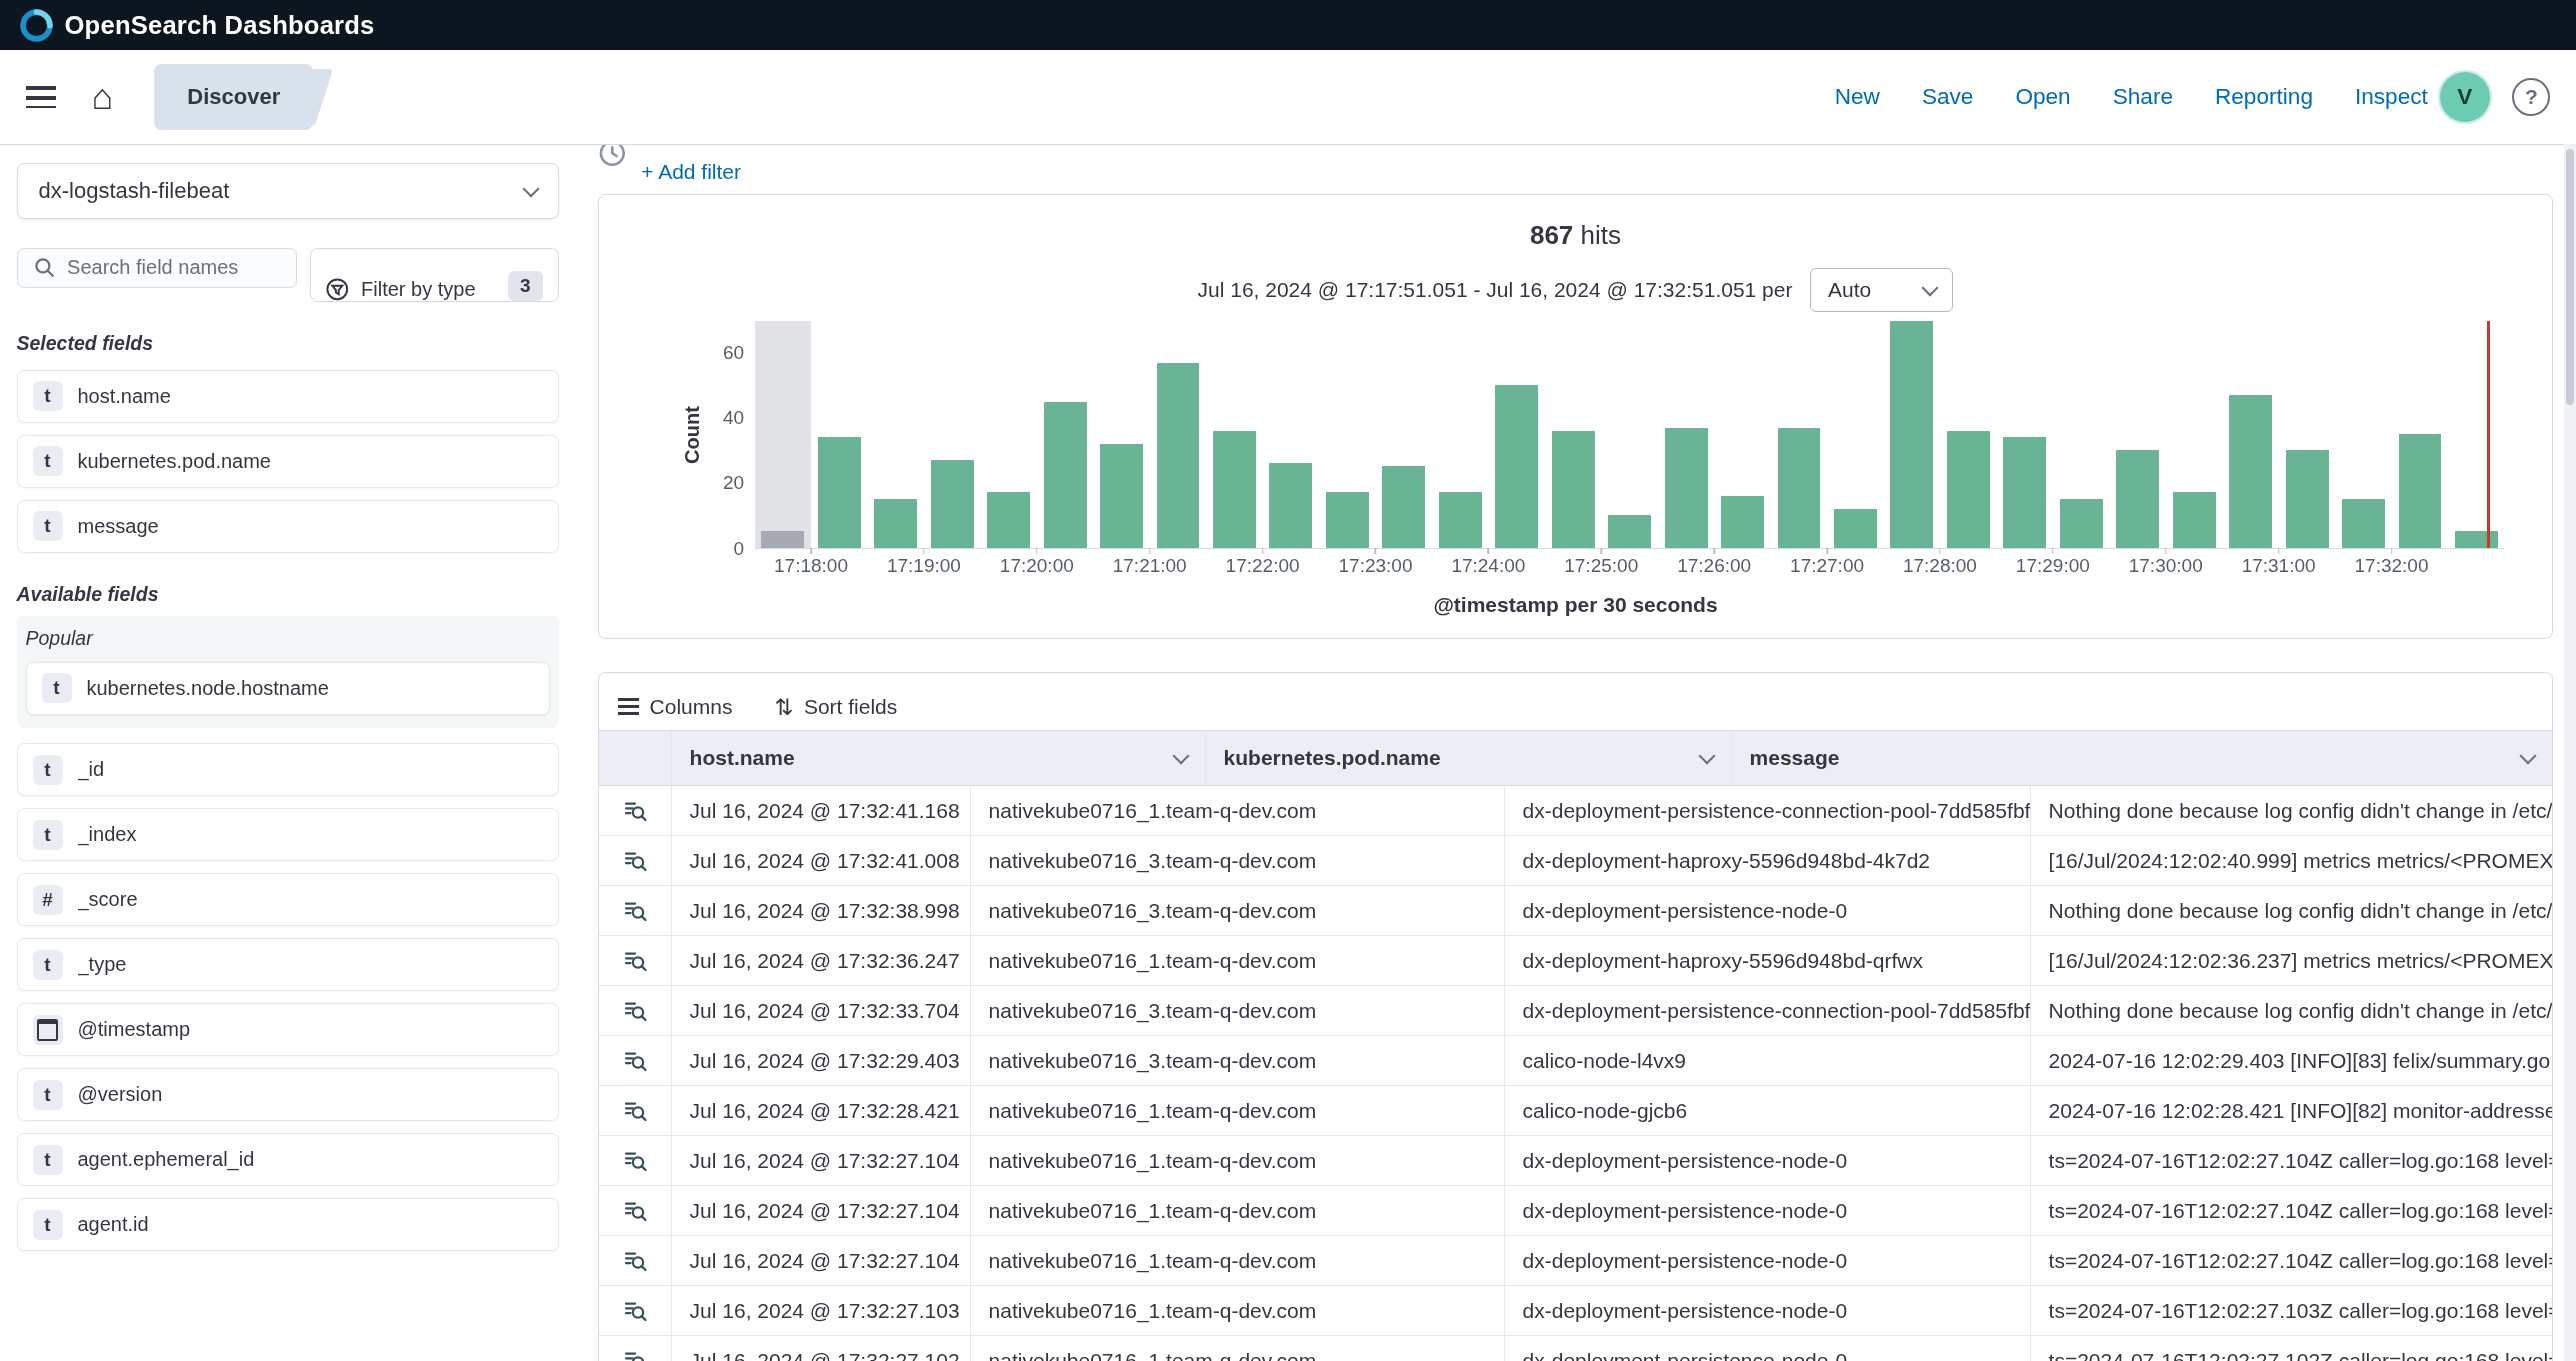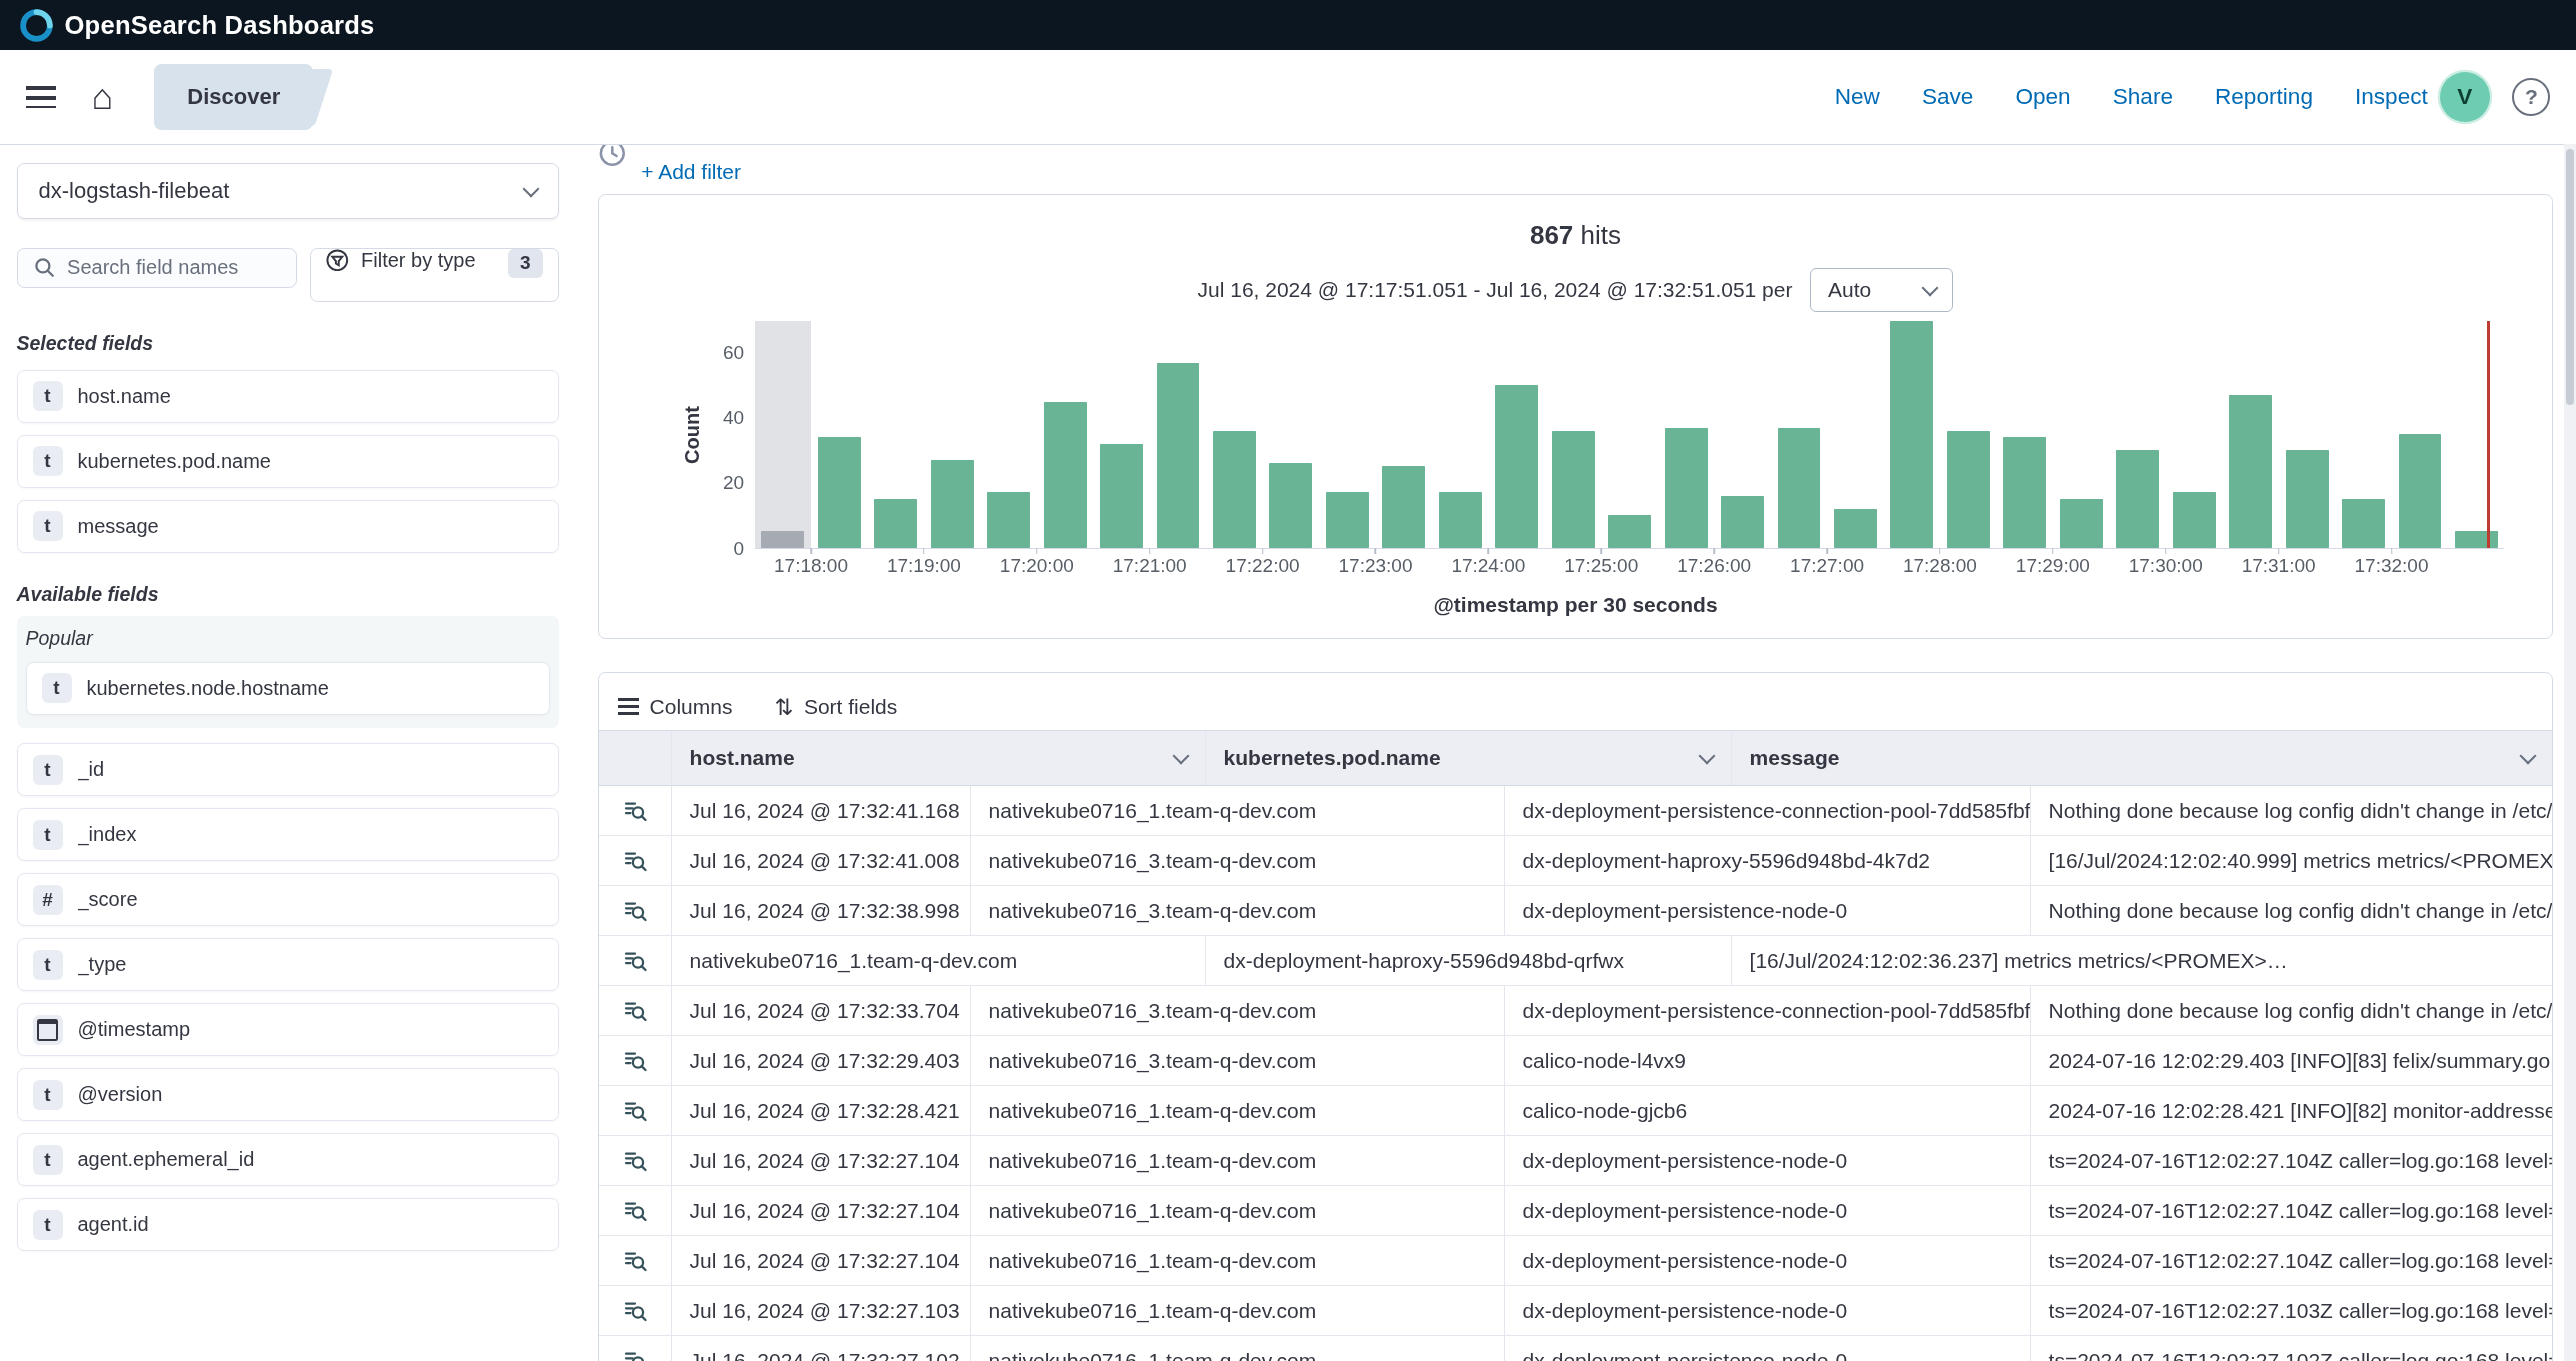--- a/index.html
+++ b/index.html
@@ -37,21 +37,21 @@
   .index-box .chev { margin-left:auto; }
   .chev { width:12px; height:12px; border-right:2.3px solid #69707d; border-bottom:2.3px solid #69707d;
           transform:rotate(45deg); display:inline-block; flex:none; margin-top:-4.5px; }
   .side-controls { display:flex; gap:13.5px; margin-top:28.6px; }
   .search-box { flex:1.15; height:40px; border:1.5px solid #d3dae6; border-radius:7.5px; background:#fbfcfd;
                 display:flex; align-items:center; gap:12px; padding:0 15px; }
   .search-box input { border:none; outline:none; background:transparent; font-size:20px; color:#343741; width:100%;
                 font-family:"Liberation Sans", sans-serif; }
   .search-box input::placeholder { color:#69707d; }
   .filter-btn { flex:1; height:54px; border:1.5px solid #d3dae6; border-radius:7.5px; background:#fff;
-                display:flex; align-items:flex-start; gap:12px; padding:0 15px; font-size:20px; font-weight:500; cursor:pointer; }
+                display:flex; align-items:flex-end; gap:12px; padding:0 15px; font-size:20px; font-weight:500; cursor:pointer; }
   .filter-count { margin-left:auto; background:#e0e5ee; border-radius:6px; padding:3.8px 12px; font-size:19px; font-weight:600; }
   .section-title { font-size:19.5px; font-weight:700; margin-top:30px;font-style:italic; }
   .fields-list { margin-top:15px; display:flex; flex-direction:column; gap:12px; }
   .field-item { height:53px; border:1.5px solid #e3e8f0; border-radius:7.5px; background:#fff; display:flex; align-items:center;
                 gap:15px; padding:0 15px; box-shadow:0 0.8px 2.3px rgba(0,0,0,.04); cursor:pointer; }
   .ftype { width:30px; height:30px; border-radius:6px; background:#e9edf3; color:#343741; font-size:19px; font-weight:700;
            display:flex; align-items:center; justify-content:center; flex:none; }
   .ftype.cal { background:#e9edf3; position:relative; }
   .ftype.cal::before { content:""; width:16.5px; height:15px; border:2.3px solid #343741; border-top-width:5.3px; border-radius:2.3px; display:block; }
   .flabel { font-size:20px; color:#343741; white-space:nowrap; overflow:hidden; text-overflow:ellipsis; }
@@ -479,20 +479,21 @@
                 <span class="expand-btn">
                   <svg width="24" height="24" viewBox="0 0 16 16">
                     <g stroke="#35515a" stroke-width="1.5" fill="none" stroke-linecap="round">
                       <path d="M2 3h6M2 6.2h4.5M2 9.4h3"></path>
                       <circle cx="10" cy="9" r="3.4"></circle>
                       <path d="M12.4 11.4L15 14"></path>
                     </g>
                   </svg>
                 </span>
               </div>
+              <div class="cell c-time">Jul 16, 2024 @ 17:32:36.247</div>
               <div class="cell c-host">nativekube0716_1.team-q-dev.com</div>
               <div class="cell c-pod">dx-deployment-haproxy-5596d948bd-qrfwx</div>
               <div class="cell c-msg">[16/Jul/2024:12:02:36.237] metrics metrics/&lt;PROMEX&gt;…</div>
             </div>
             <div class="g-row">
               <div class="cell c-exp">
                 <span class="expand-btn">
                   <svg width="24" height="24" viewBox="0 0 16 16">
                     <g stroke="#35515a" stroke-width="1.5" fill="none" stroke-linecap="round">
                       <path d="M2 3h6M2 6.2h4.5M2 9.4h3"></path>

